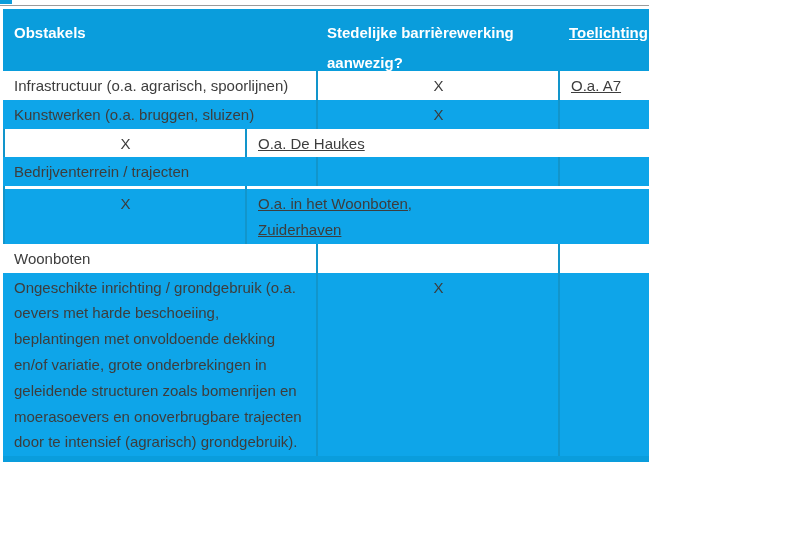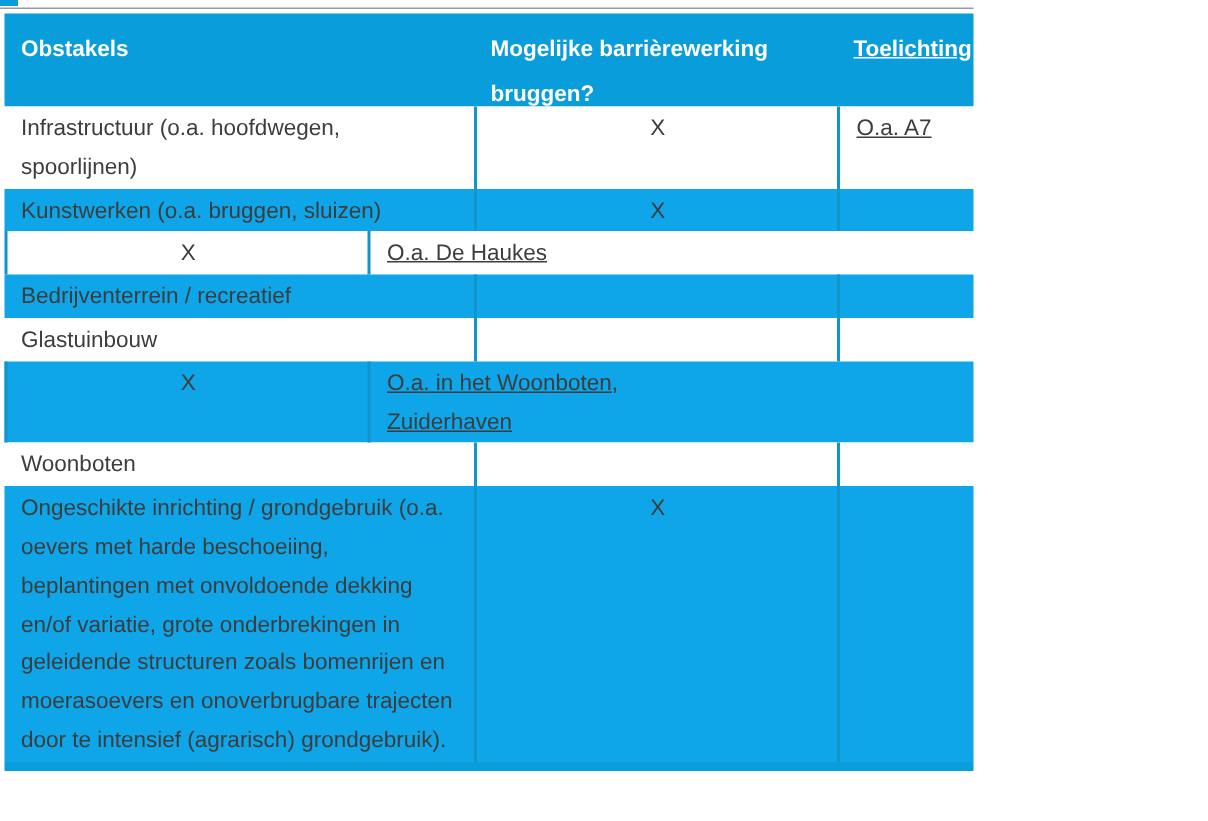--- a/index.html
+++ b/index.html
@@ -71,49 +71,48 @@
 <body>
 
 <div class="screen">
   <div class="top-artifact"></div>
   <div class="hairline"></div>
 
   <div class="table">
 
     <div class="thead">
       <div class="hc c1">Obstakels</div>
-      <div class="hc c2">Mogelijke barrièrewerking bruggen?</div>
+      <div class="hc c2">Stedelijke barrièrewerking aanwezig?</div>
       <div class="hc c3">Toelichting</div>
     </div>
 
     <div class="trow">
-      <div class="cell c1">Infrastructuur (o.a. hoofdwegen, spoorlijnen)</div>
+      <div class="cell c1">Infrastructuur (o.a. agrarisch, spoorlijnen)</div>
       <div class="cell c2">X</div>
       <div class="cell c3">O.a. A7</div>
     </div>
 
     <div class="trow alt">
       <div class="cell c1">Kunstwerken (o.a. bruggen, sluizen)</div>
       <div class="cell c2">X</div>
       <div class="cell c3"></div>
     </div>
 
     <div class="trow">
       <div class="cell c2">X</div>
       <div class="cell c3">O.a. De Haukes</div>
     </div>
 
     <div class="trow alt">
-      <div class="cell c1">Bedrijventerrein / recreatief</div>
+      <div class="cell c1">Bedrijventerrein / trajecten</div>
       <div class="cell c2"></div>
       <div class="cell c3"></div>
     </div>
 
     <div class="trow">
-      <div class="cell c1">Glastuinbouw</div>
       <div class="cell c2"></div>
       <div class="cell c3"></div>
     </div>
 
     <div class="trow alt">
       <div class="cell c2">X</div>
       <div class="cell c3">O.a. in het Woonboten, Zuiderhaven</div>
     </div>
 
     <div class="trow">

